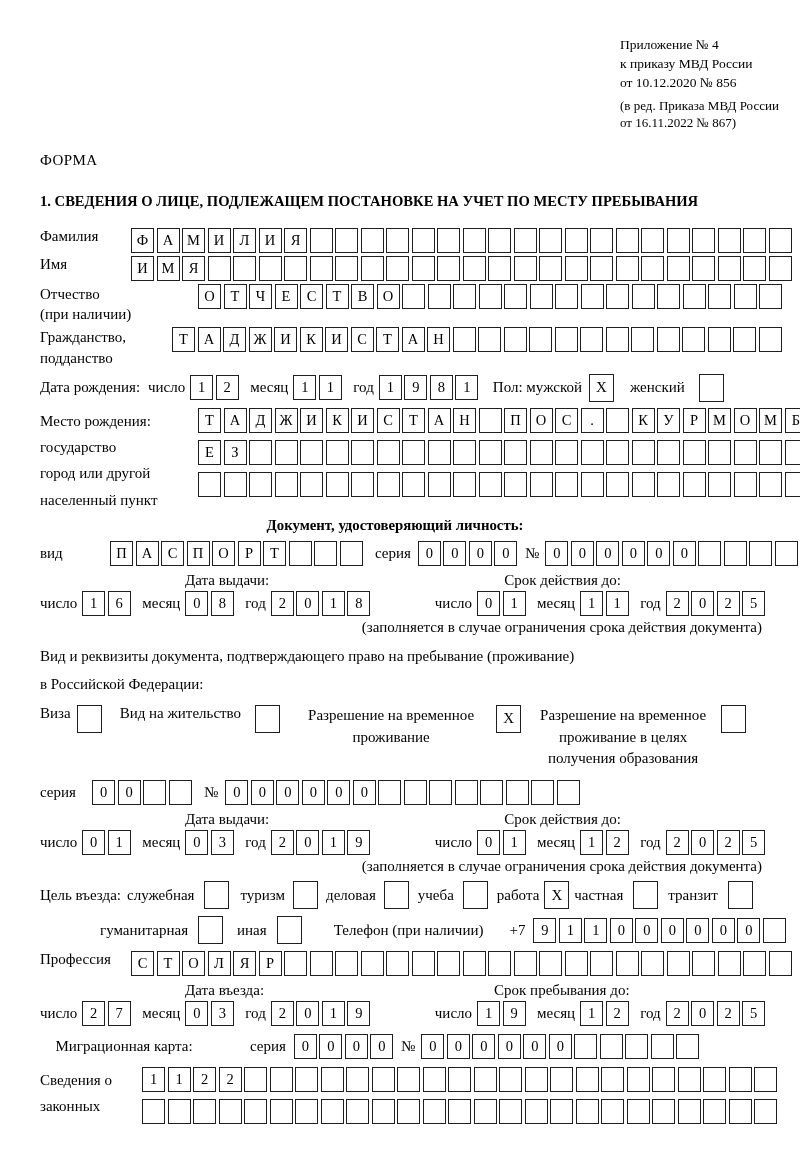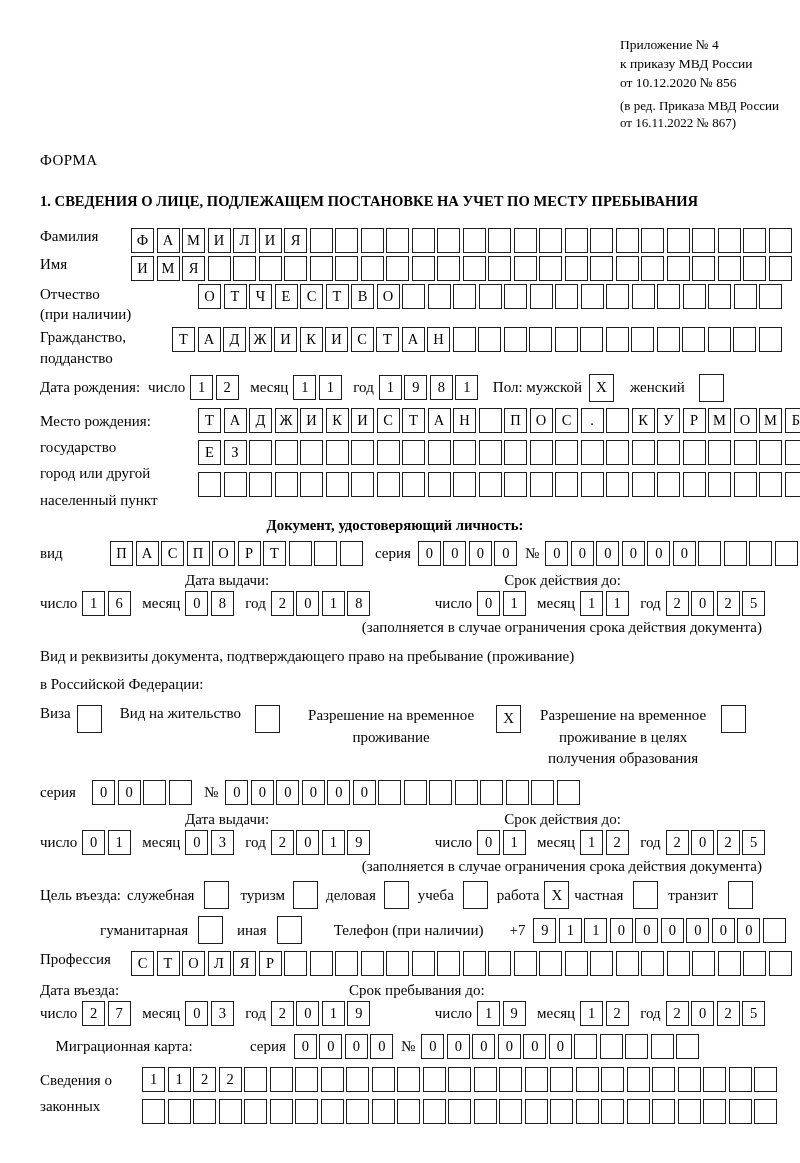--- a/index.html
+++ b/index.html
@@ -558,21 +558,21 @@
           <span class="cell"></span>
           <span class="cell"></span>
           <span class="cell"></span>
           <span class="cell"></span>
           <span class="cell"></span>
           <span class="cell"></span>
         </span>
     </div>
 
     <div class="heads">
-      <span style="">Дата въезда:</span>
+      <span style="margin-left:145px;">Дата въезда:</span>
       <span style="margin-left:230px;">Срок пребывания до:</span>
     </div>
 
     <div class="frow" style="align-items:center;">
       <span class="dg">
         <span class="dlbl">число</span>
         <span class="cells">
             <span class="cell">2</span>
             <span class="cell">7</span>
           </span>

